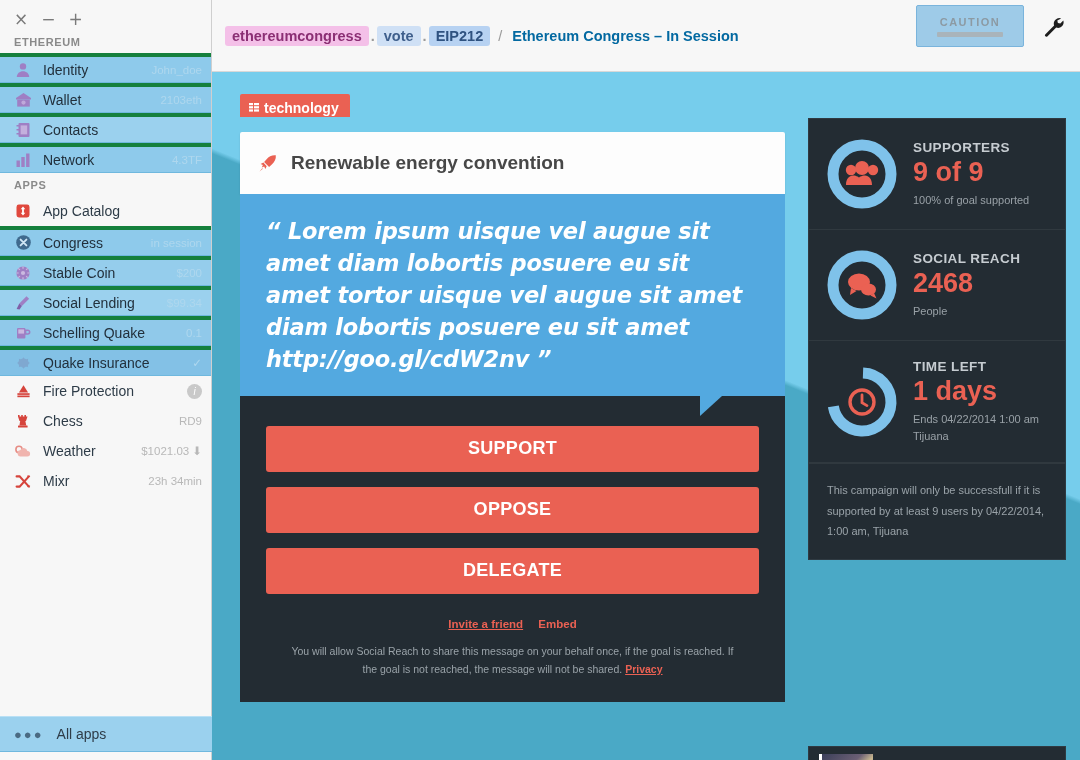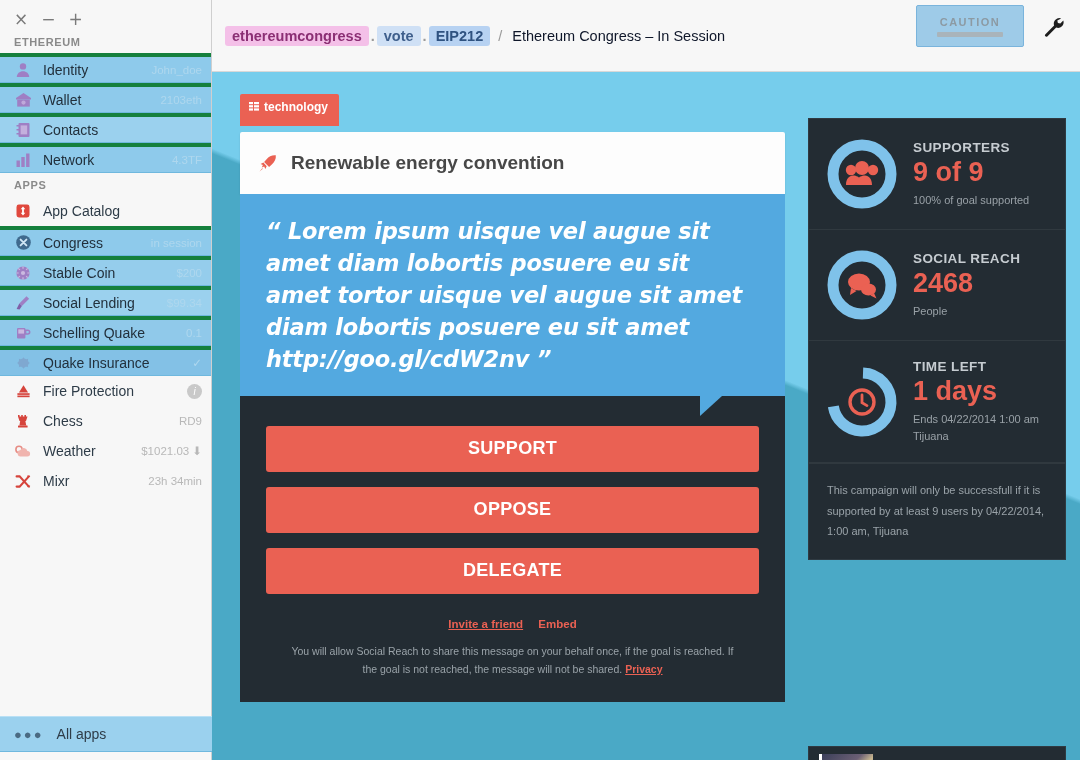--- a/index.html
+++ b/index.html
@@ -85,21 +85,21 @@
     display: flex; align-items: center;
     z-index: 4;
   }
   .crumbs { display: flex; align-items: center; padding-left: 13px; font-size: 14.5px; }
   .crumb { padding: 2px 7px; border-radius: 3px; font-weight: bold; }
   .crumb.org { background: #f4c0e8; color: #8b2f74; }
   .crumb.sep { color: #9a9a9a; font-weight: bold; padding: 0 2px; }
   .crumb.act { background: #cfe0f5; color: #3f5f8c; }
   .crumb.id  { background: #b7d2f2; color: #2f5280; }
   .crumb.slash { color: #999; font-weight: normal; padding: 0 4px 0 8px; }
-  .crumb.title { color: #0f172a; font-weight: normal; padding-left: 6px; }
+  .crumb.title { color: #0369a1; font-weight: bold; padding-left: 6px; }
 
   .caution-wrap {
     position: absolute; right: 56px; top: 5px;
     width: 108px; height: 42px;
     background: #9ecbe8;
     border: 1px solid #7ab4dc;
     border-radius: 2px;
     display: flex; flex-direction: column; align-items: center; justify-content: center;
   }
   .caution-txt {
@@ -121,22 +121,22 @@
   }
   .canvas:before {
     content: ""; position: absolute; inset: 0;
     background: linear-gradient(202deg, #76cdec 0%, #76cdec 42%, #4aa9c6 42.5%, #4aa9c6 100%);
   }
 
   
   .tag {
     position: absolute; left: 28px; top: 38px;
     background: #ea6153; color: #fff;
-    font-size: 12px; font-weight: bold;
-    padding: 6px 11px 12px 9px; border-radius: 2px 2px 0 0;
+    font-size: 14px; font-weight: bold;
+    padding: 6px 11px 1px 9px; border-radius: 2px 2px 0 0;
     display: flex; align-items: center; gap: 5px;
     z-index: 2;
   }
   .card {
     position: absolute; left: 28px; top: 76px;
     width: 545px;
     z-index: 3;
   }
   .card-head {
     background: #fdfdfd;

